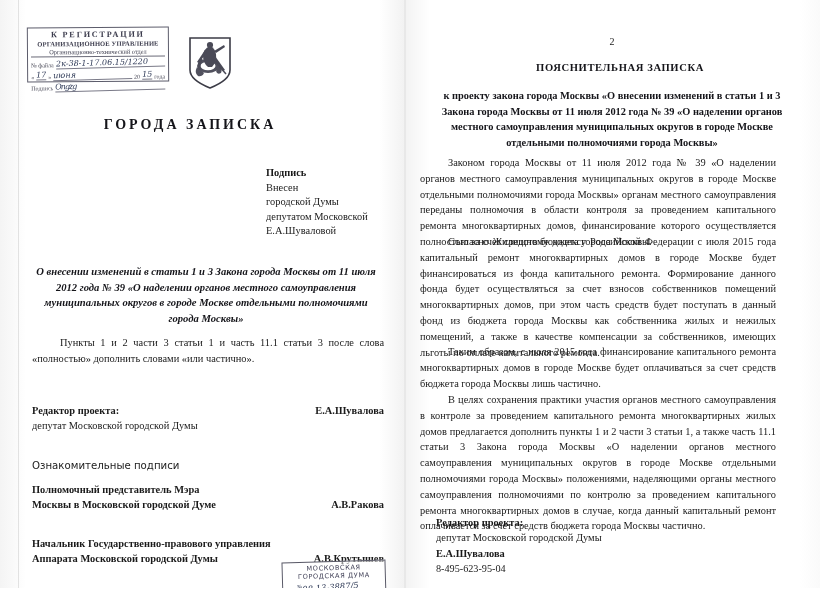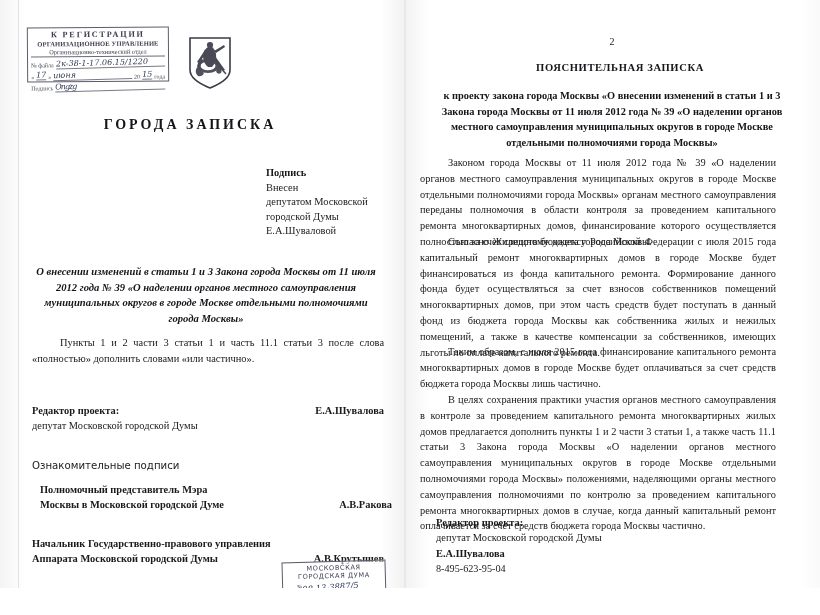--- a/index.html
+++ b/index.html
@@ -208,21 +208,21 @@
 
   .oznak {
     position: absolute;
     left: 32px;
     top: 460px;
     font-size: 10.2px;
     font-family: "DejaVu Sans", sans-serif;
     color: #1a1a1a;
   }
 
-  .sig-rakova { left: 40px; top: 482px; width: 352px; gap: 40px; }
+  .sig-rakova { left: 32px; top: 482px; width: 352px; gap: 40px; }
   .sig-rakova .name { align-self: flex-end; }
 
   .sig-krutyshev { left: 32px; top: 536px; width: 352px; }
   .sig-krutyshev .name { margin-top: 15px; }
 
   
   .duma-stamp {
     position: absolute;
     left: 282px;
     top: 561px;
@@ -385,22 +385,22 @@
         </g>
         <path d="M24 22 L38 38" stroke="#4a4a57" stroke-width="1.5" fill="none"></path>
       </svg>
     </div>
 
     <div class="gorod">ГОРОДА ЗАПИСКА</div>
 
     <div class="project-block">
       <div class="b">Подпись</div>
       <div>Внесен</div>
+      <div>городской Думы</div>
       <div>депутатом Московской</div>
-      <div>городской Думы</div>
       <div>Е.А.Шуваловой</div>
     </div>
 
     <div class="law-title">О внесении изменений в статьи 1 и 3 Закона города Москвы от 11 июля 2012 года № 39 «О наделении органов местного самоуправления муниципальных округов в городе Москве отдельными полномочиями города Москвы»</div>
 
     <div class="law-body">Пункты 1 и 2 части 3 статьи 1 и часть 11.1 статьи 3 после слова «полностью» дополнить словами «или частично».</div>
 
     <div class="sigrow sig-editor">
       <div class="who">
         <div class="l1">Редактор проекта:</div>

